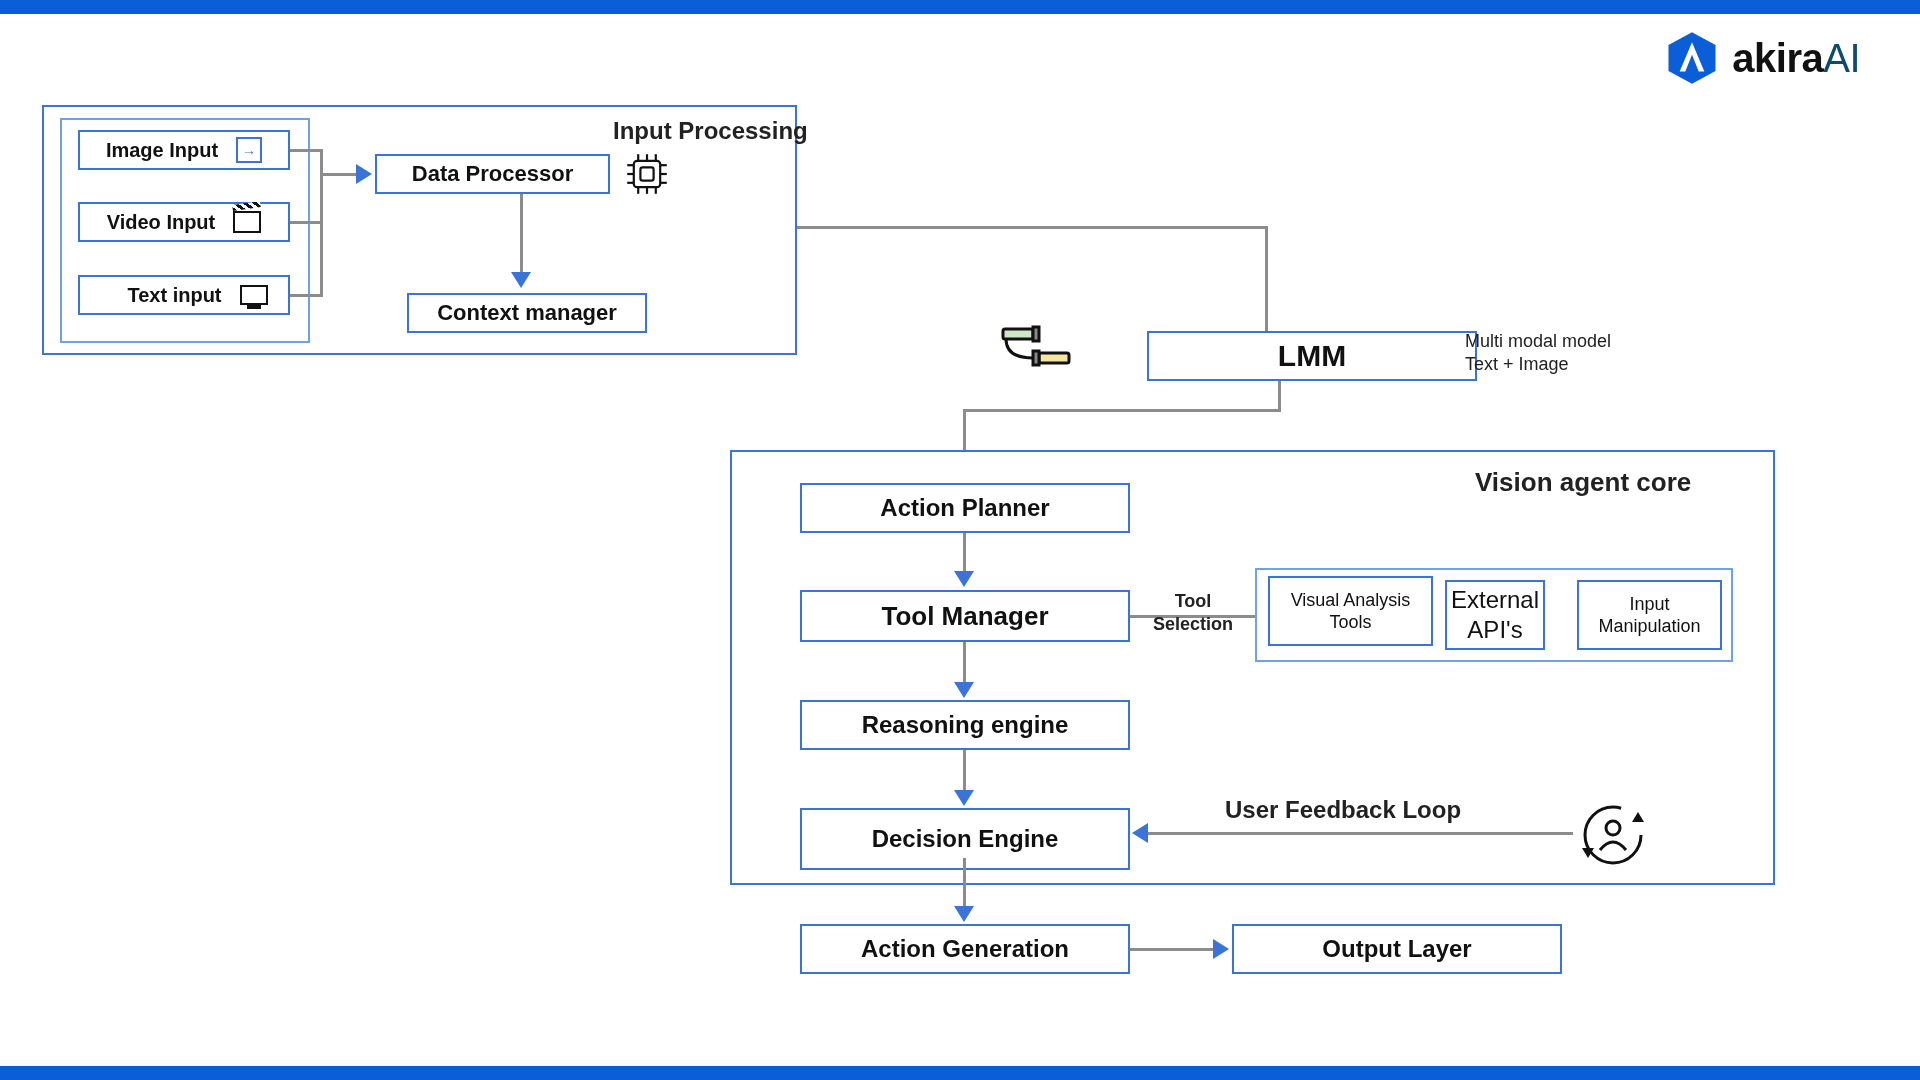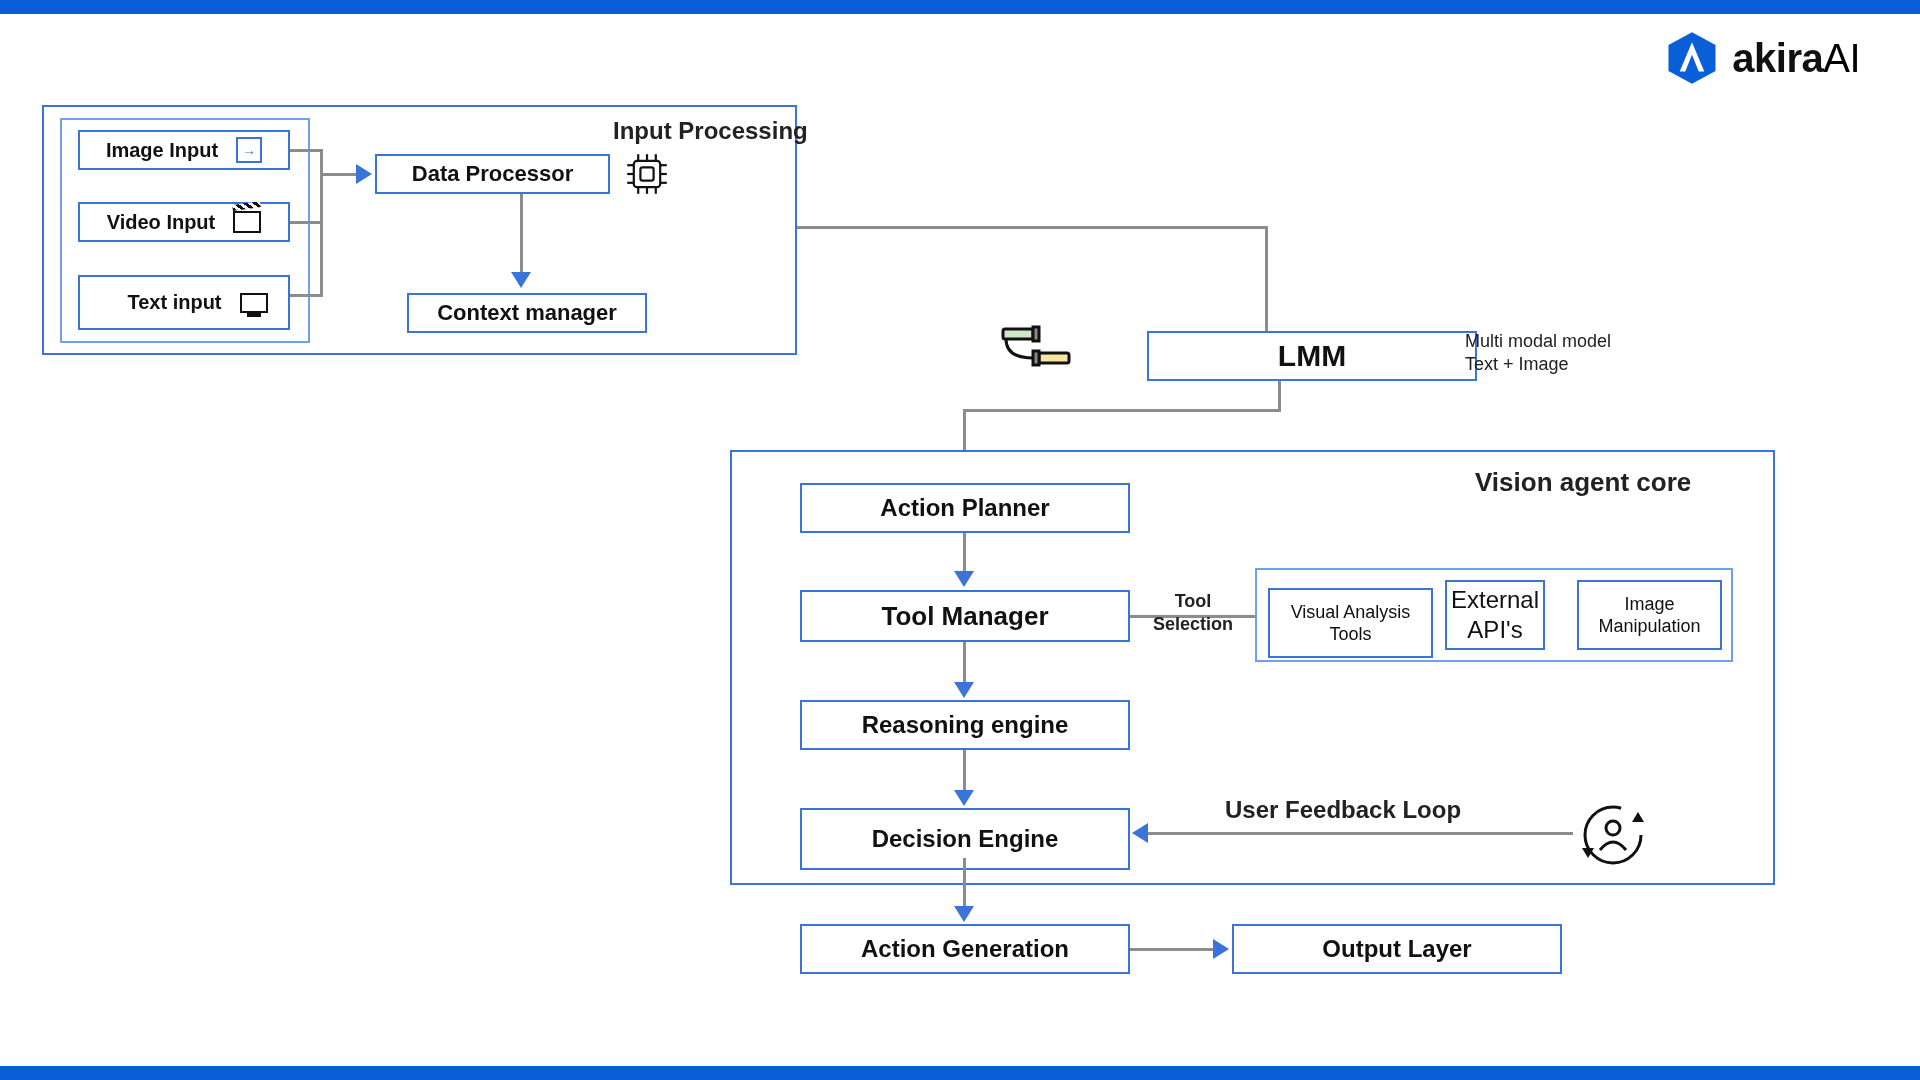--- a/index.html
+++ b/index.html
@@ -31,21 +31,21 @@
   .logo-hex {
     width: 56px; height: 56px;
     display: flex; align-items: center; justify-content: center;
   }
   .logo-text {
     font-size: 40px;
     font-weight: 700;
     color: #111;
     letter-spacing: -0.5px;
   }
-  .logo-text .ai { font-weight: 400; color: #000000; }
+  .logo-text .ai { font-weight: 400; color: #0c4a6e; }
 
   
   .dbox {
     position: absolute;
     border: 2px solid #3b74d8;
     background: #fff;
     display: flex;
     align-items: center;
     justify-content: center;
     font-weight: 700;
@@ -168,21 +168,21 @@
 <div class="group" style="left:60px; top:118px; width:250px; height:225px; border-color:#6fa0e8;"></div>
 
 <div class="dbox input-row" style="left:78px; top:130px; width:212px; height:40px; font-size:20px;">
   <span class="txt">Image Input</span>
   <span class="icon-sq">→</span>
 </div>
 <div class="dbox input-row" style="left:78px; top:202px; width:212px; height:40px; font-size:20px;">
   <span class="txt">Video Input</span>
   <span class="clapper"></span>
 </div>
-<div class="dbox input-row" style="left:78px; top:275px; width:212px; height:55px; font-size:20px;padding-left:27px;">
+<div class="dbox input-row" style="left:78px; top:275px; width:212px; height:40px; font-size:20px;padding-left:27px;">
   <span class="txt">Text input</span>
   <span class="monitor"></span>
 </div>
 
 <div class="dbox" style="left:375px; top:154px; width:235px; height:40px; font-size:22px;">Data Processor</div>
 
 <span class="chip-icon" style="left:625px; top:152px;">
   <svg viewBox="0 0 40 40" width="44" height="44">
     <rect x="8" y="8" width="24" height="24" rx="3" fill="none" stroke="#111" stroke-width="2"></rect>
     <rect x="14" y="14" width="12" height="12" rx="2" fill="none" stroke="#111" stroke-width="2"></rect>
@@ -251,30 +251,30 @@
 <div class="arrowhead-d" style="left:954px; top:571px;"></div>
 
 <div class="dbox" style="left:800px; top:590px; width:330px; height:52px; font-size:26px;">Tool Manager</div>
 <div class="hline" style="left:1130px; top:615px; width:125px;"></div>
 <div class="label" style="left:1153px; top:590px;font-weight:bold;">
   <span>Tool</span><br>
   <span>Selection</span>
 </div>
 
 <div class="group" style="left:1255px; top:568px; width:478px; height:94px; border-color:#6fa0e8;"></div>
-<div class="dbox" style="left:1268px; top:588px; width:165px; height:70px; font-size:18px; font-weight:400; flex-direction:column; line-height:1.25;">
+<div class="dbox" style="left:1268px; top:576px; width:165px; height:70px; font-size:18px; font-weight:400; flex-direction:column; line-height:1.25;">
   <span>Visual Analysis</span>
   <span>Tools</span>
 </div>
 <div class="dbox" style="left:1445px; top:580px; width:100px; height:70px; font-size:24px; font-weight:400; flex-direction:column; line-height:1.25;">
   <span>External</span>
   <span>API's</span>
 </div>
 <div class="dbox" style="left:1577px; top:580px; width:145px; height:70px; font-size:18px; font-weight:400; flex-direction:column; line-height:1.25;">
-  <span>Image</span>
+  <span>Input</span>
   <span>Manipulation</span>
 </div>
 
 <div class="vline" style="left:963px; top:642px; height:42px;"></div>
 <div class="arrowhead-d" style="left:954px; top:682px;"></div>
 
 <div class="dbox" style="left:800px; top:700px; width:330px; height:50px; font-size:24px;">Reasoning engine</div>
 <div class="vline" style="left:963px; top:750px; height:42px;"></div>
 <div class="arrowhead-d" style="left:954px; top:790px;"></div>
 

